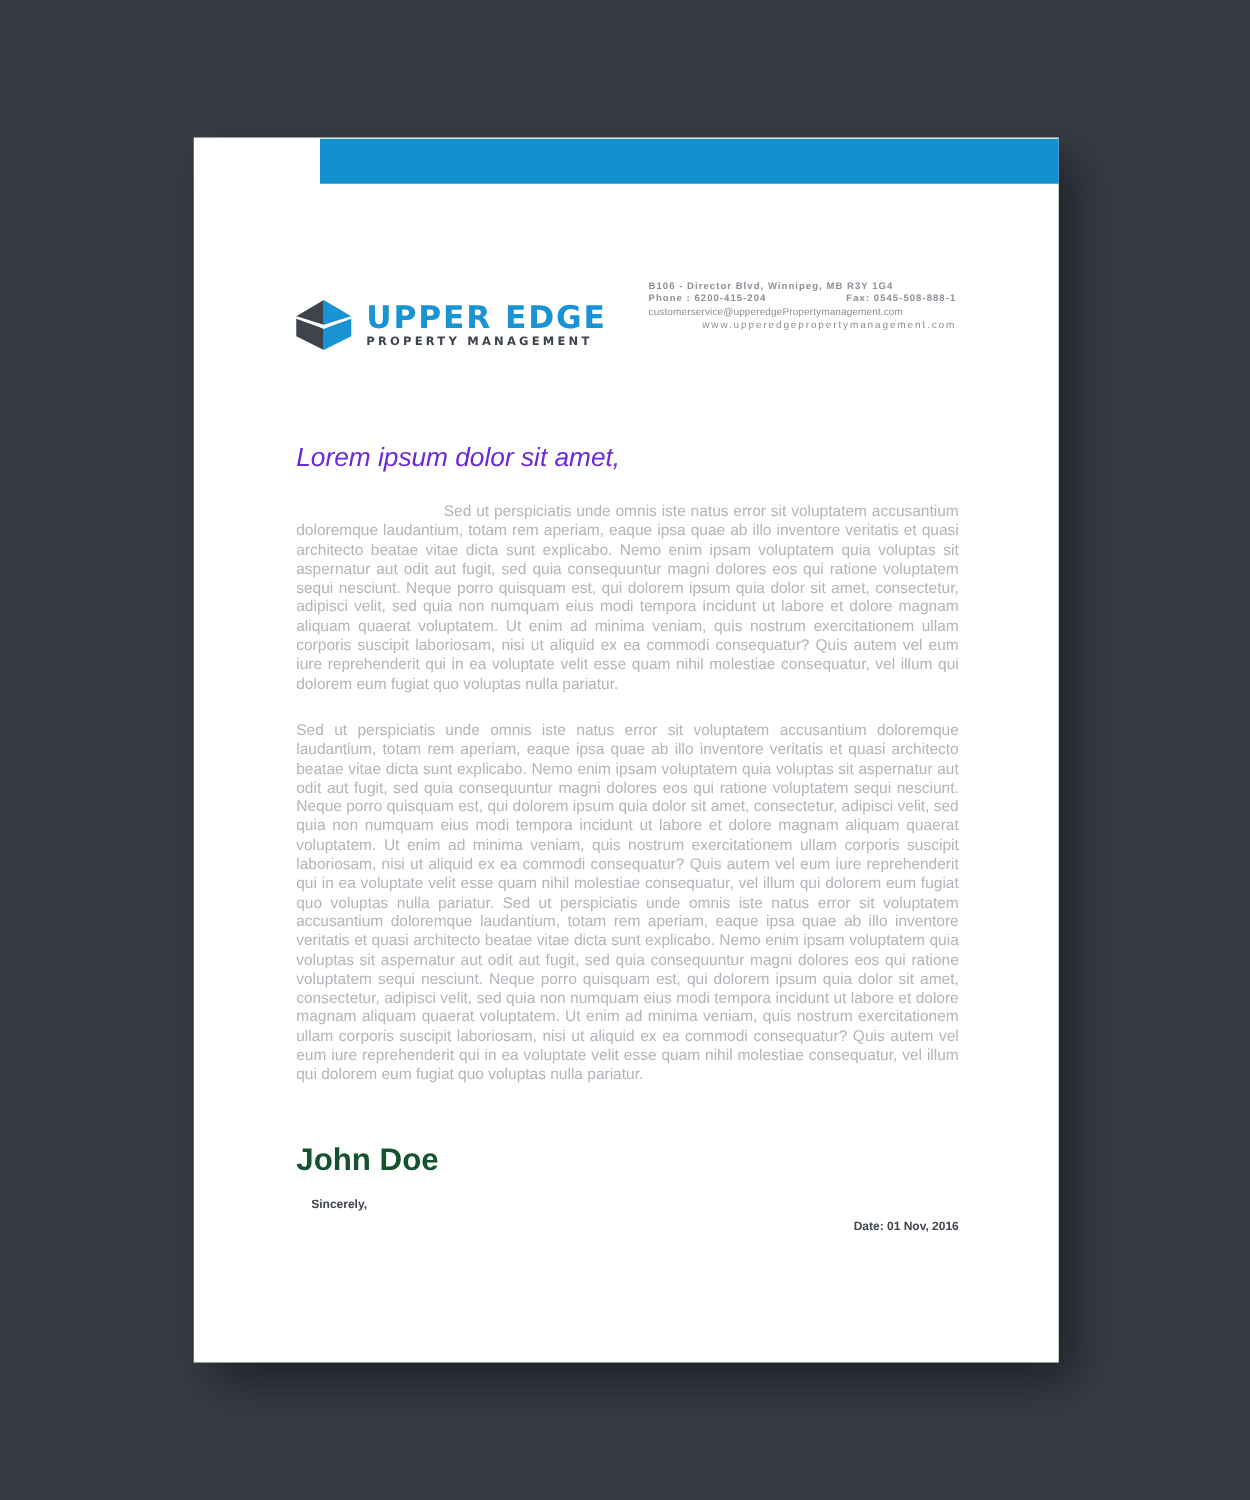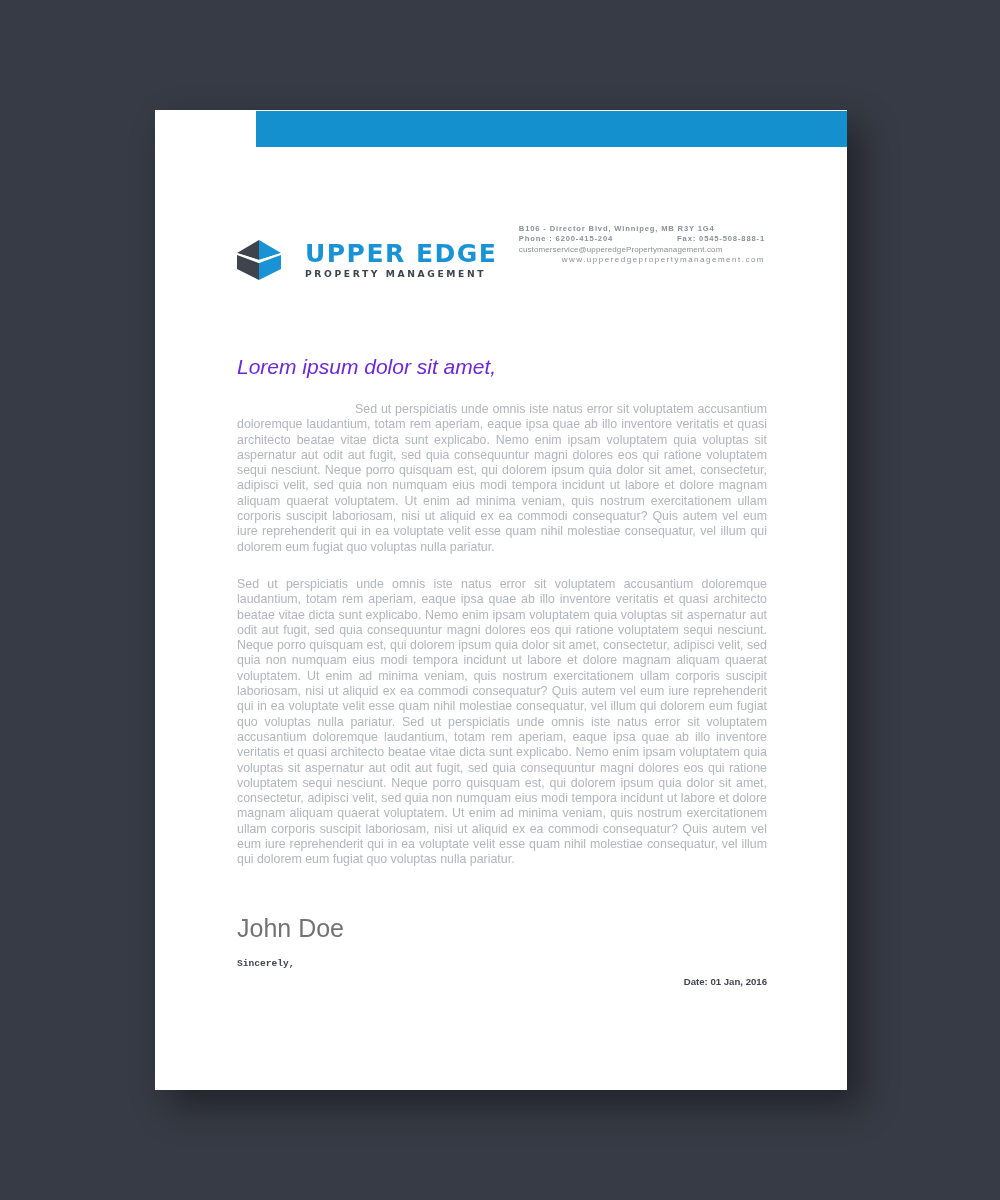--- a/index.html
+++ b/index.html
@@ -49,21 +49,20 @@
     width: 692px;
     height: 60px;
   }
 
   .logo-lockup {
     position: absolute;
     left: 78px;
     top: 0;
     display: flex;
     align-items: center;
-    gap: 12px;
   }
 
   .logo-mark {
     width: 52px;
     height: 44px;
     flex: 0 0 auto;
   }
 
   .logo-words {
     margin-left: 8px;
@@ -157,30 +156,32 @@
   
   .signature {
     position: absolute;
     left: 82px;
     top: 805px;
     width: 530px;
   }
   .sign-name {
     font-family: "Liberation Sans", sans-serif;
     font-size: 25px;
-    color: #737373;
+    color: #14532d;
     line-height: 1.1;
+    font-weight: bold;
   }
   .sign-meta {
     margin-top: 14px;
-    font-family: Liberation Mono, monospace;
+    font-family: Liberation Sans, sans-serif;
     font-size: 9.6px;
     font-weight: bold;
     color: #41454d;
     line-height: 13px;
+    margin-left: 12px;
   }
   .sign-date {
     position: absolute;
     right: 0;
     bottom: 0;
     font-family: "Liberation Sans", sans-serif;
     font-size: 9.6px;
     font-weight: bold;
     color: #41454d;
     white-space: nowrap;
@@ -235,18 +236,18 @@
       <p class="para first">Sed ut perspiciatis unde omnis iste natus error sit voluptatem accusantium doloremque laudantium, totam rem aperiam, eaque ipsa quae ab illo inventore veritatis et quasi architecto beatae vitae dicta sunt explicabo. Nemo enim ipsam voluptatem quia voluptas sit aspernatur aut odit aut fugit, sed quia consequuntur magni dolores eos qui ratione voluptatem sequi nesciunt. Neque porro quisquam est, qui dolorem ipsum quia dolor sit amet, consectetur, adipisci velit, sed quia non numquam eius modi tempora incidunt ut labore et dolore magnam aliquam quaerat voluptatem. Ut enim ad minima veniam, quis nostrum exercitationem ullam corporis suscipit laboriosam, nisi ut aliquid ex ea commodi consequatur? Quis autem vel eum iure reprehenderit qui in ea voluptate velit esse quam nihil molestiae consequatur, vel illum qui dolorem eum fugiat quo voluptas nulla pariatur.</p>
       <p class="para">Sed ut perspiciatis unde omnis iste natus error sit voluptatem accusantium doloremque laudantium, totam rem aperiam, eaque ipsa quae ab illo inventore veritatis et quasi architecto beatae vitae dicta sunt explicabo. Nemo enim ipsam voluptatem quia voluptas sit aspernatur aut odit aut fugit, sed quia consequuntur magni dolores eos qui ratione voluptatem sequi nesciunt. Neque porro quisquam est, qui dolorem ipsum quia dolor sit amet, consectetur, adipisci velit, sed quia non numquam eius modi tempora incidunt ut labore et dolore magnam aliquam quaerat voluptatem. Ut enim ad minima veniam, quis nostrum exercitationem ullam corporis suscipit laboriosam, nisi ut aliquid ex ea commodi consequatur? Quis autem vel eum iure reprehenderit qui in ea voluptate velit esse quam nihil molestiae consequatur, vel illum qui dolorem eum fugiat quo voluptas nulla pariatur. Sed ut perspiciatis unde omnis iste natus error sit voluptatem accusantium doloremque laudantium, totam rem aperiam, eaque ipsa quae ab illo inventore veritatis et quasi architecto beatae vitae dicta sunt explicabo. Nemo enim ipsam voluptatem quia voluptas sit aspernatur aut odit aut fugit, sed quia consequuntur magni dolores eos qui ratione voluptatem sequi nesciunt. Neque porro quisquam est, qui dolorem ipsum quia dolor sit amet, consectetur, adipisci velit, sed quia non numquam eius modi tempora incidunt ut labore et dolore magnam aliquam quaerat voluptatem. Ut enim ad minima veniam, quis nostrum exercitationem ullam corporis suscipit laboriosam, nisi ut aliquid ex ea commodi consequatur? Quis autem vel eum iure reprehenderit qui in ea voluptate velit esse quam nihil molestiae consequatur, vel illum qui dolorem eum fugiat quo voluptas nulla pariatur.</p>
     </div>
 
     <div class="signature">
       <div class="sign-name">John Doe</div>
       <div class="sign-row">
         <div class="sign-meta">
           <div>Sincerely,</div>
         </div>
-        <div class="sign-date">Date: 01 Jan, 2016</div>
+        <div class="sign-date">Date: 01 Nov, 2016</div>
       </div>
     </div>
 
   </div>
 </div>
 
 </body></html>

